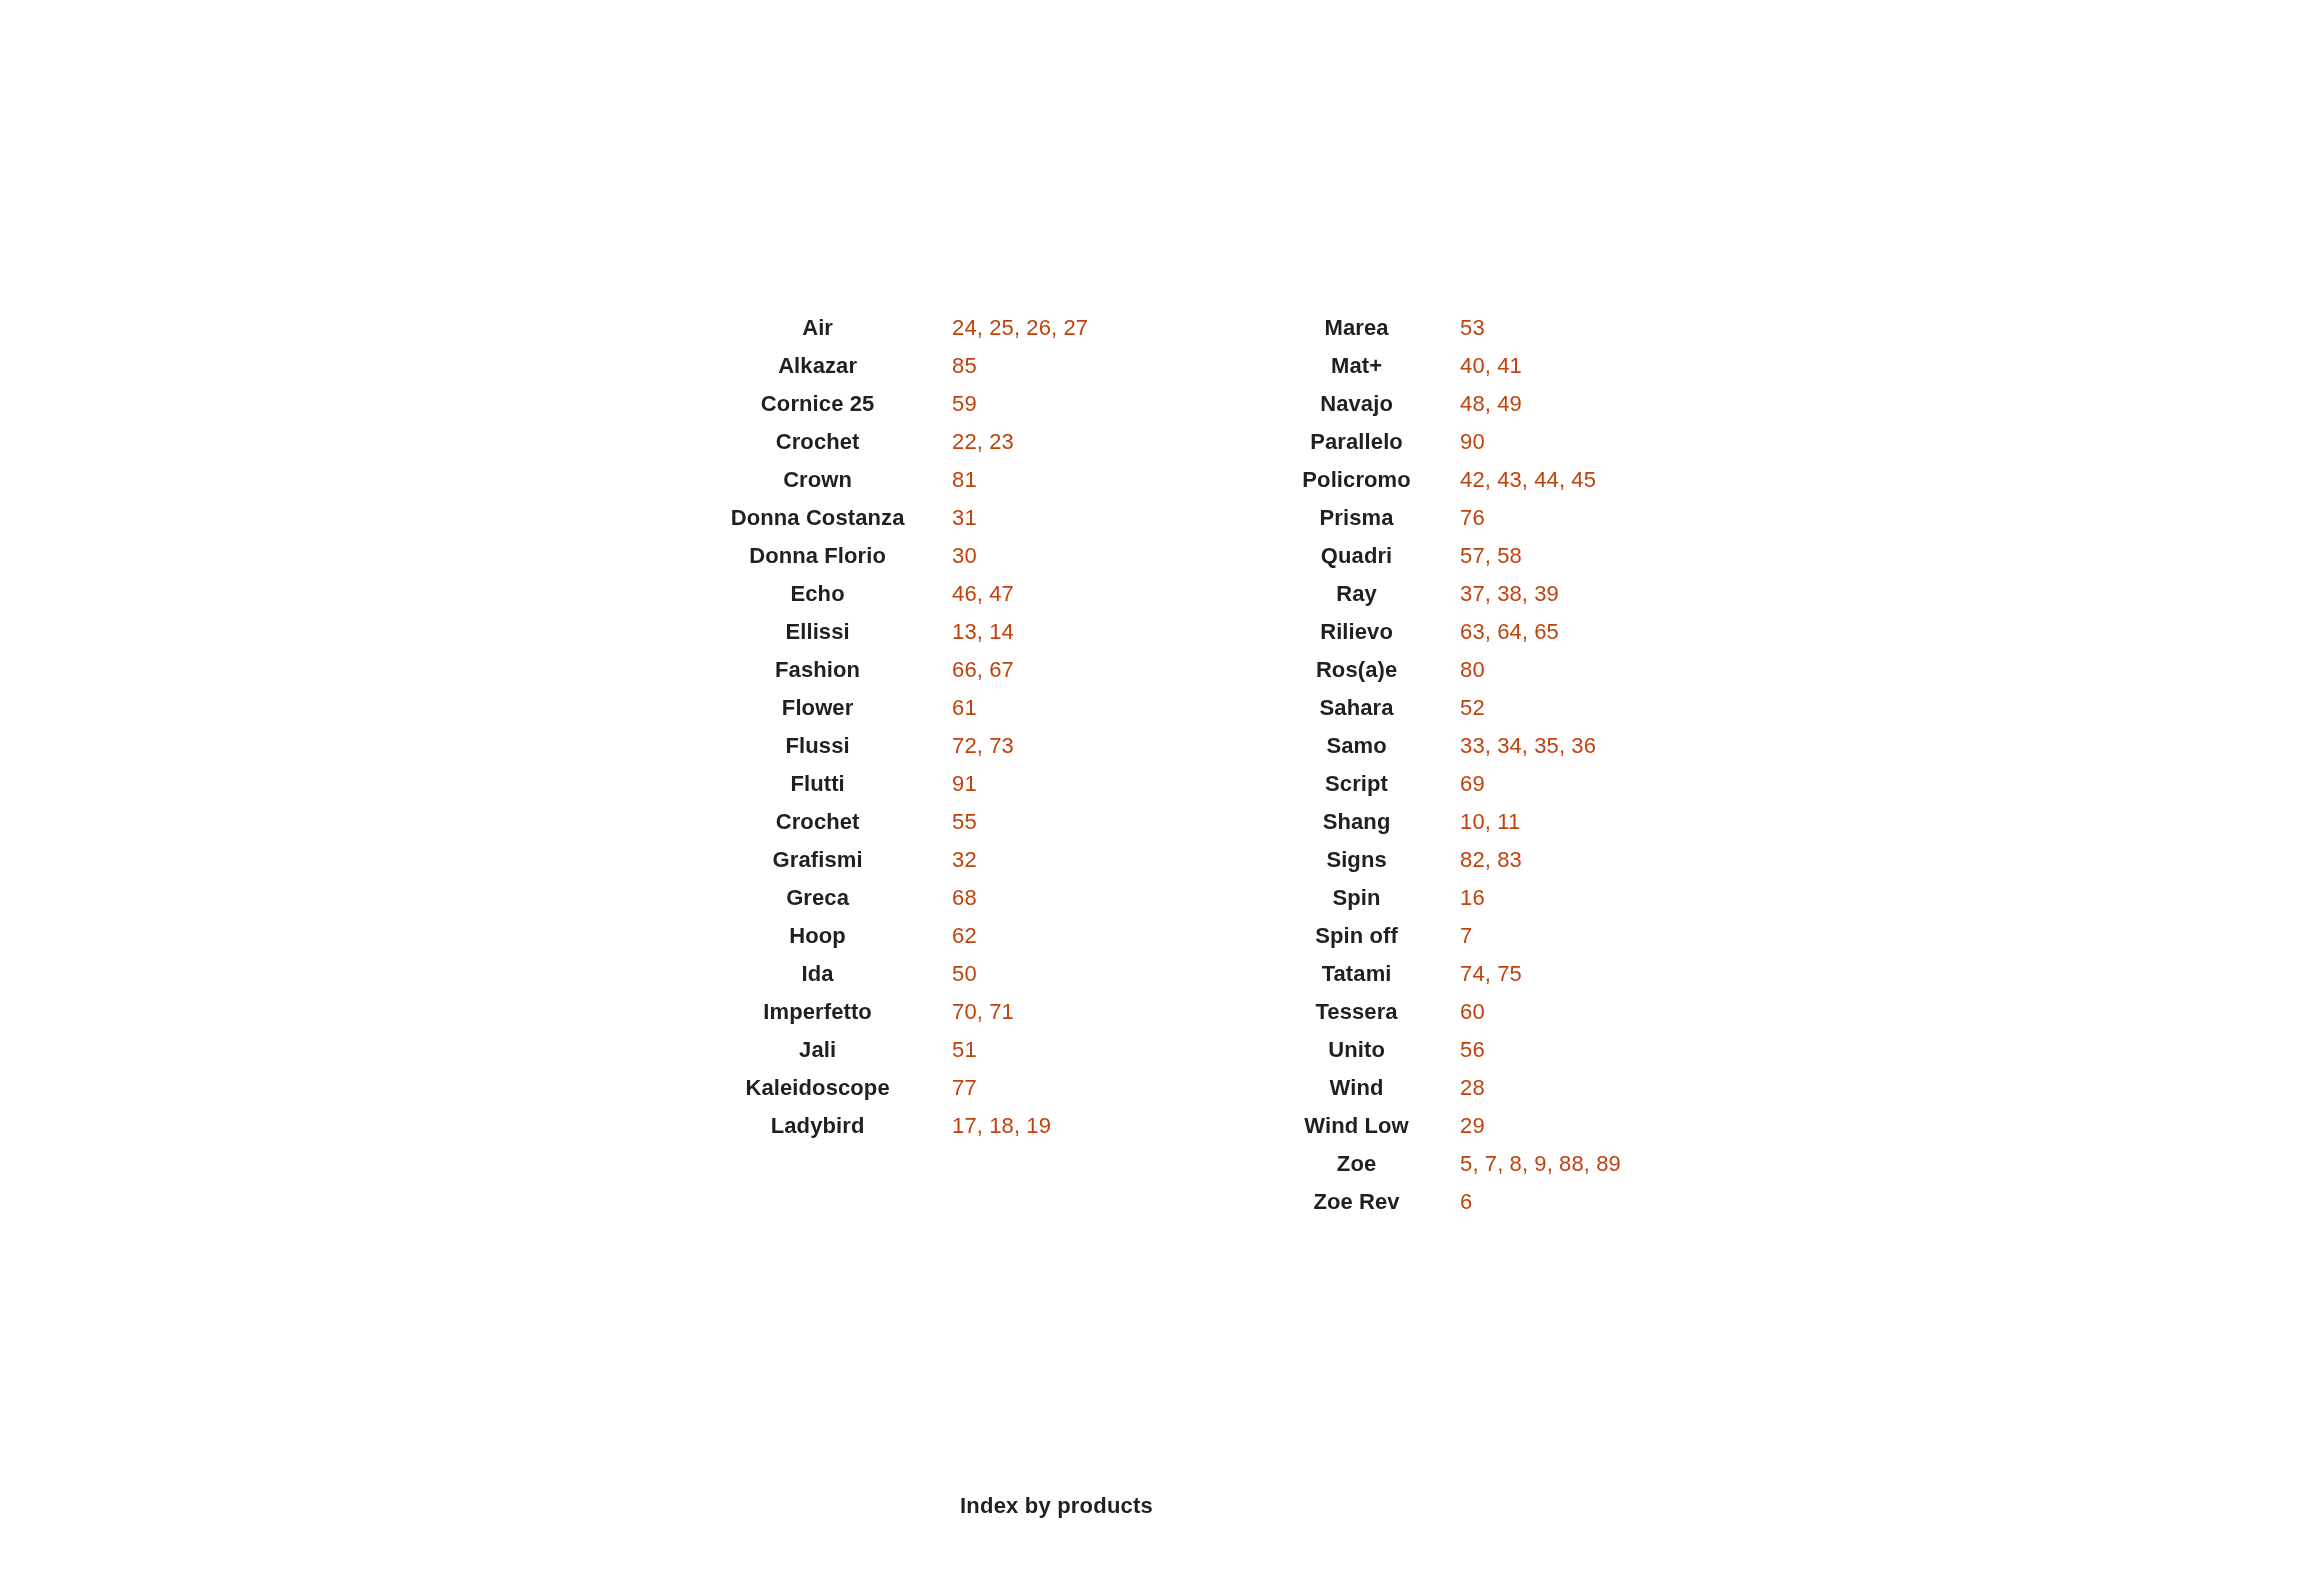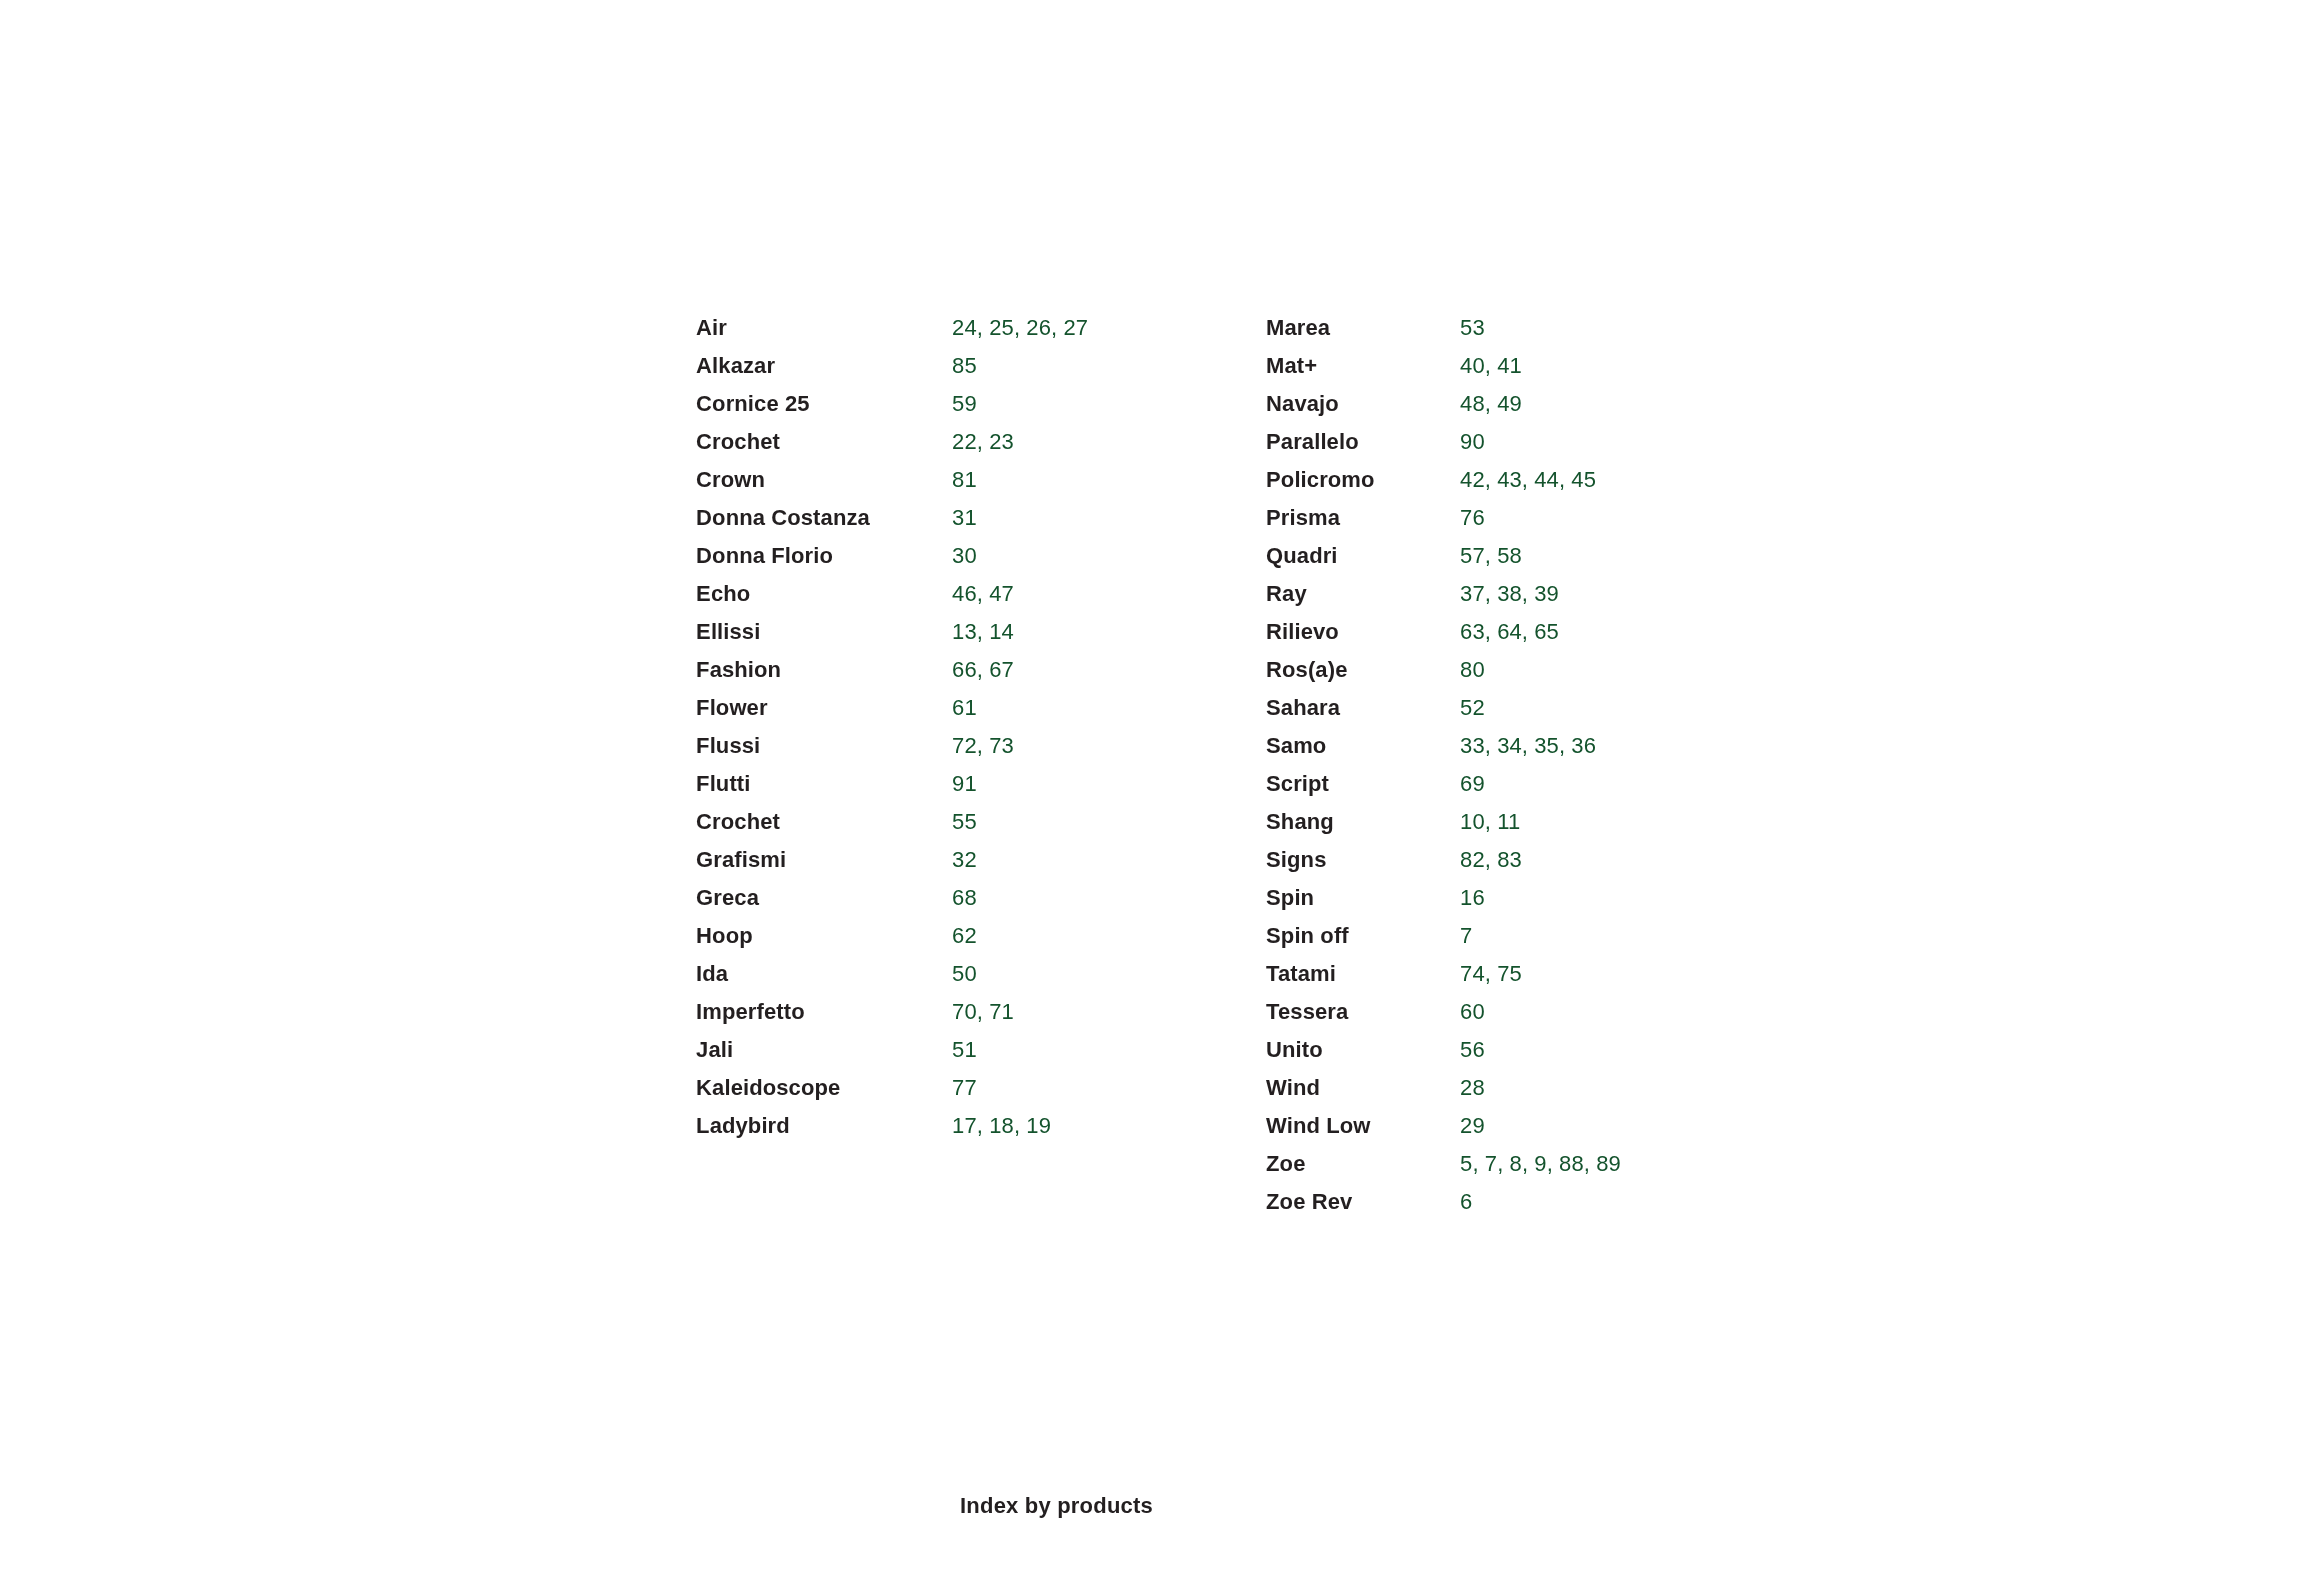--- a/index.html
+++ b/index.html
@@ -37,35 +37,35 @@
 
   .index-row {
     display: flex;
     align-items: baseline;
     height: 38px;
     line-height: 38px;
     white-space: nowrap;
   }
 
   .index-term {
-    text-align: left;
+    text-align: center;
     font-weight: 700;
     font-size: 22px;
     letter-spacing: 0.1px;
     color: #231f20;
     padding-right: 13px;
   }
 
   .col-a .index-term { width: 243px; }
   .col-b .index-term { width: 181px; }
 
   .index-pages {
     font-weight: 400;
     font-size: 22px;
-    color: #14532d;
+    color: #c2410c;
     letter-spacing: 0.1px;
   }
 
   .footer-title {
     position: absolute;
     left: 0;
     top: 1493px;
     width: 2113px;
     text-align: center;
     font-size: 22px;

